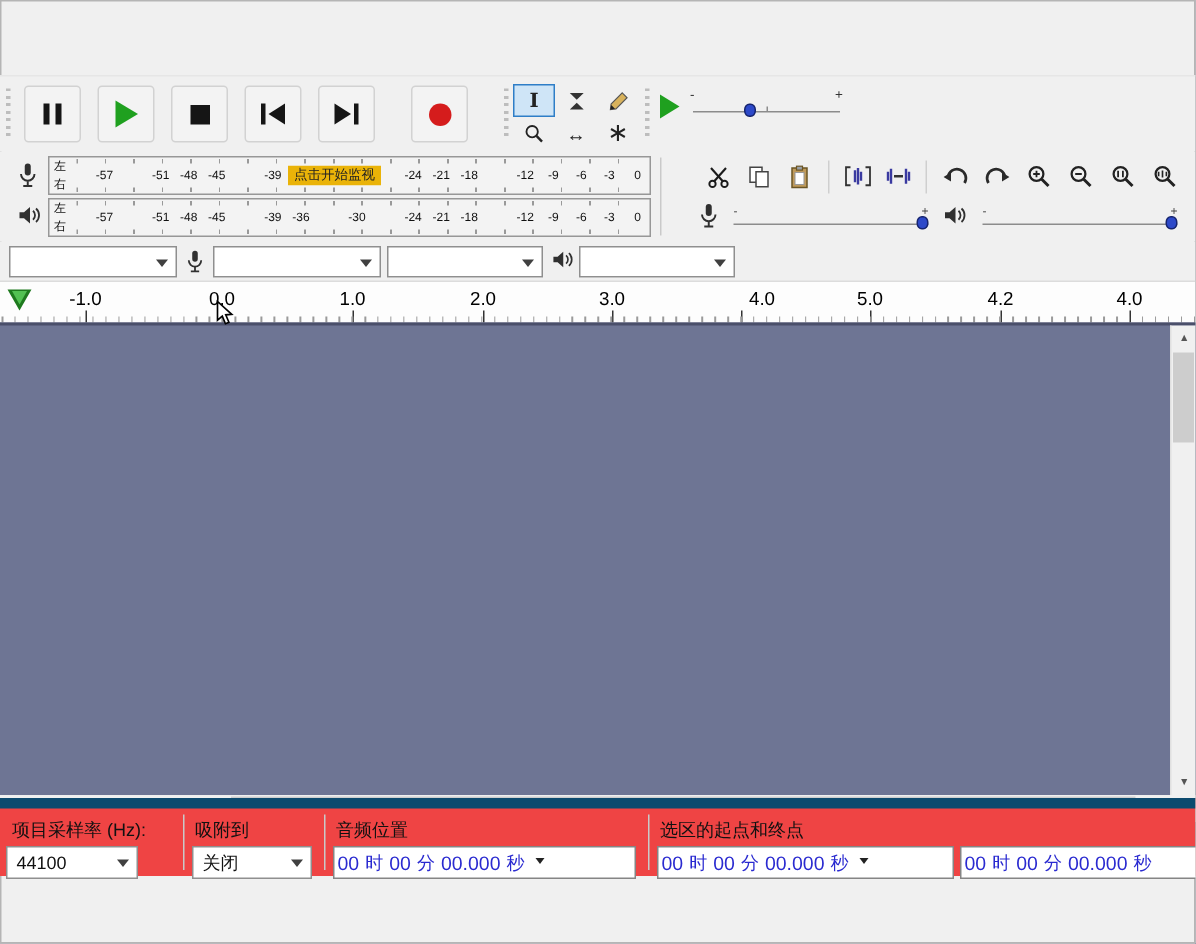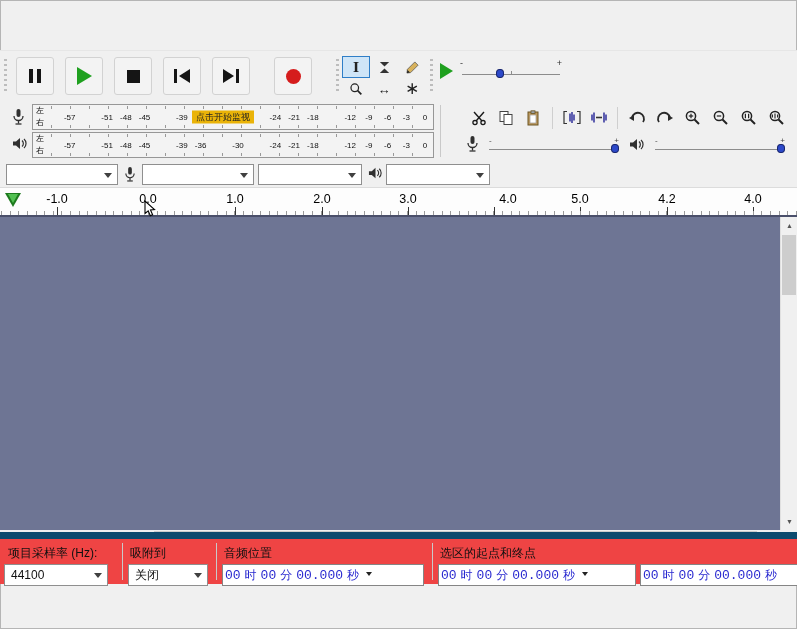--- a/index.html
+++ b/index.html
@@ -91,21 +91,21 @@
 
 .hscroll{position:absolute;left:0;top:530px;width:100%;height:18px;background:#f0f0f0}
 .hs-left{position:absolute;left:136px;top:0}
 .hs-right{position:absolute;right:20px;top:0}
 .hthumb{position:absolute;left:154px;right:40px;top:1px;height:15px;background:#cdcdcd}
 .hcorner{position:absolute;right:0;top:0;width:18px;height:18px;background:#f0f0f0}
 
 .selbar{position:absolute;left:0;top:532px;width:100%;height:52px;background:#ef4444;border-top:7px solid #0c4a6e}
 .sb-label{position:absolute;top:6px;font-size:12px;color:#111;white-space:nowrap}
 .timebox{position:absolute;top:25px;height:22px;background:#fff;border:1px solid #858585;display:flex;align-items:center;overflow:hidden;color:#2a2ad0;white-space:nowrap}
-.td{font-family:Liberation Mono, monospace;font-size:13px;padding:0 2px}
+.td{font-family:Liberation Sans, sans-serif;font-size:13px;padding:0 2px}
 .tu{font-size:12px;padding:0 2px}
 .tarrow{width:12px;align-self:stretch;display:flex;align-items:center;justify-content:center;margin-left:2px;flex:none}
 .tarrow::after{content:"";border:3.5px solid transparent;border-top:4.5px solid #222}
 
 .statusbar{position:absolute;left:0;top:600px;width:100%;height:29px;background:#f0f0f0;border-top:1px solid #c2c2c2}
 .status-text{position:absolute;left:8px;top:7px;font-size:12px;color:#111}
 .cursor{position:absolute;left:144px;top:200px;z-index:9;pointer-events:none}
 </style>
 </head>
 <body>
@@ -437,21 +437,21 @@
 
   <div class="selbar">
     <span class="sb-label" style="left:8px">项目采样率 (Hz):</span>
     <span class="sb-label" style="left:130px">吸附到</span>
     <span class="sb-label" style="left:224px">音频位置</span>
     <span class="sb-label" style="left:440px">选区的起点和终点</span>
     <div class="vline" style="left:122px;top:4px;bottom:4px"></div>
     <div class="vline" style="left:216px;top:4px;bottom:4px"></div>
     <div class="vline" style="left:432px;top:4px;bottom:4px"></div>
 
-    <div class="combo" style="left:4px;top:25px;width:104px;height:22px">44100</div>
+    <div class="combo" style="left:4px;top:25px;width:88px;height:22px">44100</div>
     <div class="combo" style="left:128px;top:25px;width:80px;height:22px">关闭</div>
 
     <div class="timebox" style="left:222px;width:202px">
       <span class="td">00</span>
       <span class="tu">时</span>
       <span class="td">00</span>
       <span class="tu">分</span>
       <span class="td">00.000</span>
       <span class="tu">秒</span>
       <span class="tarrow"></span>

